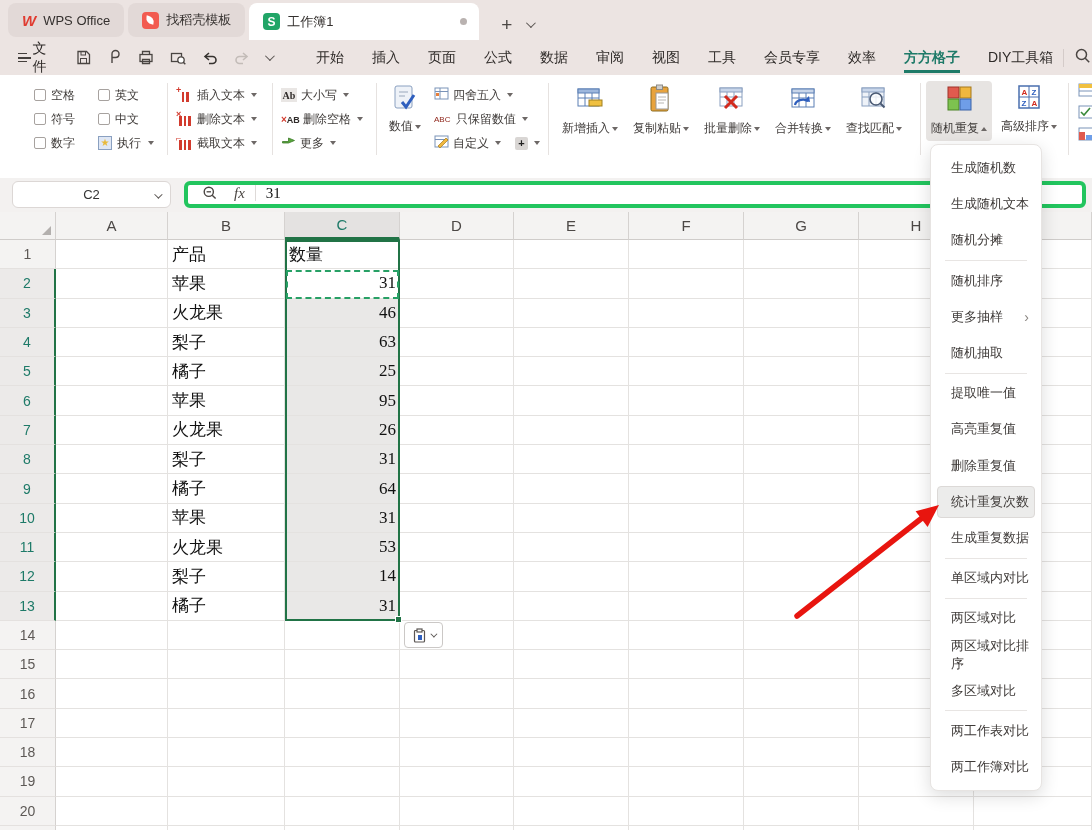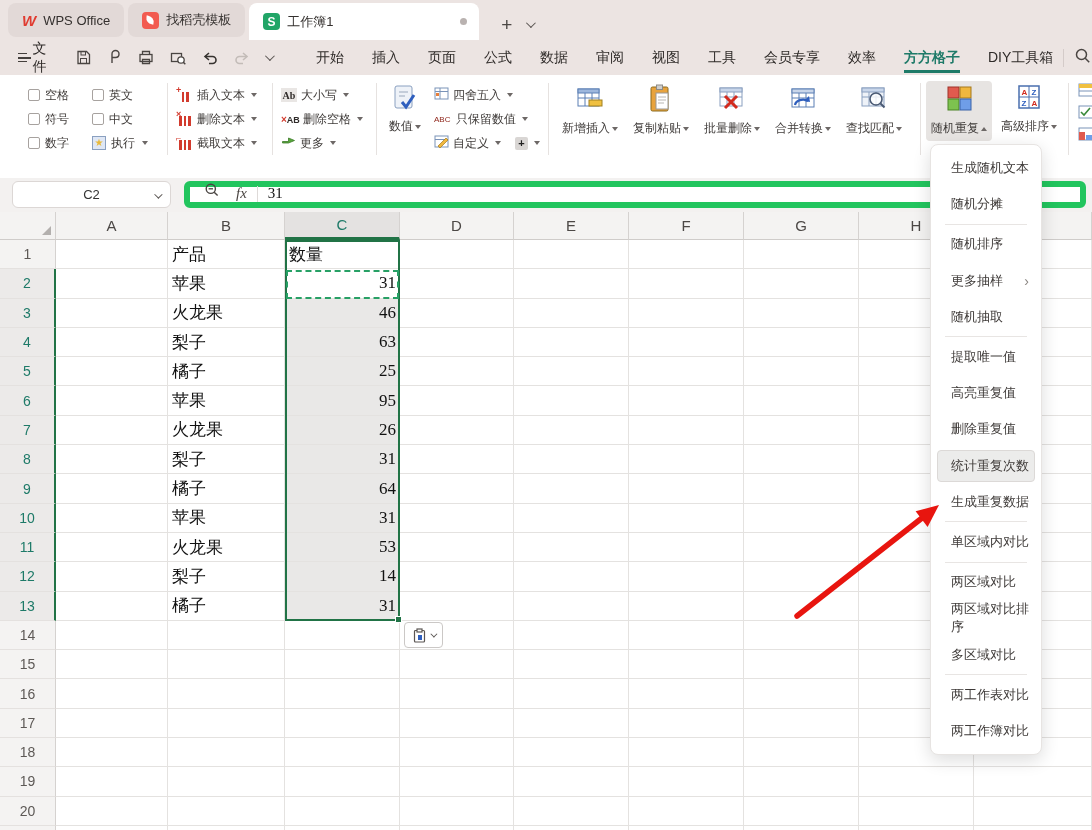--- a/index.html
+++ b/index.html
@@ -50,21 +50,21 @@
 .bigbtn .lbl{display:flex;align-items:center;font-size:12px;color:#3f3b39;margin-top:5px;white-space:nowrap}
 .bigbtn svg{display:block}
 .hl-btn{background:#e7e4e2;border-radius:4px;padding:2px 0 4px}
 .exec-ic{width:14px;height:14px;background:#dfe7f5;border:1px solid #8aa0c0;color:#e8b93a;font-size:10px;line-height:12px;text-align:center}
 .plus-ic{width:13px;height:13px;background:#d9d6d4;color:#222;font-weight:bold;font-size:11px;line-height:13px;text-align:center;border-radius:2px}
 .edge-icons{display:flex;flex-direction:column;gap:8px}
 
 .fbar{position:absolute;left:0;top:178px;width:1092px;height:34px;background:#f3f1f0}
 .namebox{position:absolute;left:12px;top:3px;width:159px;height:27px;background:#fff;border:1px solid #dcd7d5;border-radius:6px;display:flex;align-items:center;justify-content:center;font-size:13px;color:#333}
 .namebox .chev{position:absolute;right:10px;top:11px;width:6px;height:6px}
-.fxbox{position:absolute;left:184px;top:3px;width:902px;height:27px;background:#fff;border:6px solid #22c55e;border-radius:6px;display:flex;align-items:flex-end}
+.fxbox{position:absolute;left:184px;top:3px;width:902px;height:27px;background:#fff;border:4px solid #22c55e;border-radius:6px;display:flex;align-items:flex-start}
 .fxlbl{font-family:"Liberation Serif",serif;font-style:italic;font-size:15px;color:#4a4542;margin-left:16px}
 .fxdiv{width:1px;height:16px;background:#dedad8;margin:0 10px}
 .fxval{font-family:"Liberation Serif",serif;font-size:15px;color:#111}
 
 .sheet{position:absolute;left:0;top:212px;width:1092px;height:618px;background:#fff}
 .colhdr{display:flex;height:28px}
 .corner{width:56px;height:28px;background:#f4f3f2;border-right:1px solid #d5d2d0;border-bottom:1px solid #cfccca;position:relative}
 .corner::after{content:'';position:absolute;right:4px;bottom:4px;width:0;height:0;border-left:9px solid transparent;border-bottom:9px solid #b3b0ae}
 .ch{height:28px;background:#f4f3f2;border-right:1px solid #d5d2d0;border-bottom:1px solid #cfccca;display:flex;align-items:center;justify-content:center;font-size:15px;color:#4c4846}
 .ch.sel{background:#e4e2e1;color:#1e7a68;border-bottom:3px solid #217346}
@@ -175,21 +175,21 @@
     <div class="vdiv"></div>
     <span><svg width="18" height="18" viewBox="0 0 18 18">
           <circle cx="7.5" cy="7.5" r="5" fill="none" stroke="#4a4542" stroke-width="1.5"></circle>
           <path d="M11.2 11.2l4 4" stroke="#4a4542" stroke-width="1.5"></path>
         </svg></span>
   </div>
 </div>
 
 <div class="ribbon">
 
-  <div class="rgroup cbgrid" style="left:28px">
+  <div class="rgroup cbgrid" style="left:34px">
     <div class="cbitem">
         <span class="cbbox"></span>
         <span>空格</span>
       </div>
     <div class="cbitem">
         <span class="cbbox"></span>
         <span>英文</span>
       </div>
     <div class="cbitem">
         <span class="cbbox"></span>
@@ -728,20 +728,21 @@
     <svg width="13" height="15" viewBox="0 0 13 15">
         <rect x="1.5" y="2.5" width="10" height="11.5" rx="1" fill="none" stroke="#5a5552" stroke-width="1.2"></rect>
         <rect x="4" y="1" width="5" height="3" fill="#fff" stroke="#5a5552" stroke-width="1.2"></rect>
         <rect x="5" y="7" width="4" height="5" fill="#2f5fbe"></rect>
       </svg>
     <span class="chev" style="width:5px;height:5px"></span>
   </div>
 </div>
 
 <div class="ddmenu">
+    <div class="mi">生成随机数</div>
     <div class="mi">生成随机文本</div>
     <div class="mi">随机分摊</div>
     <div class="mdivider">
       <i></i>
     </div>
     <div class="mi">随机排序</div>
     <div class="mi">更多抽样<span class="sub">›</span></div>
     <div class="mi">随机抽取</div>
     <div class="mdivider">
       <i></i>

